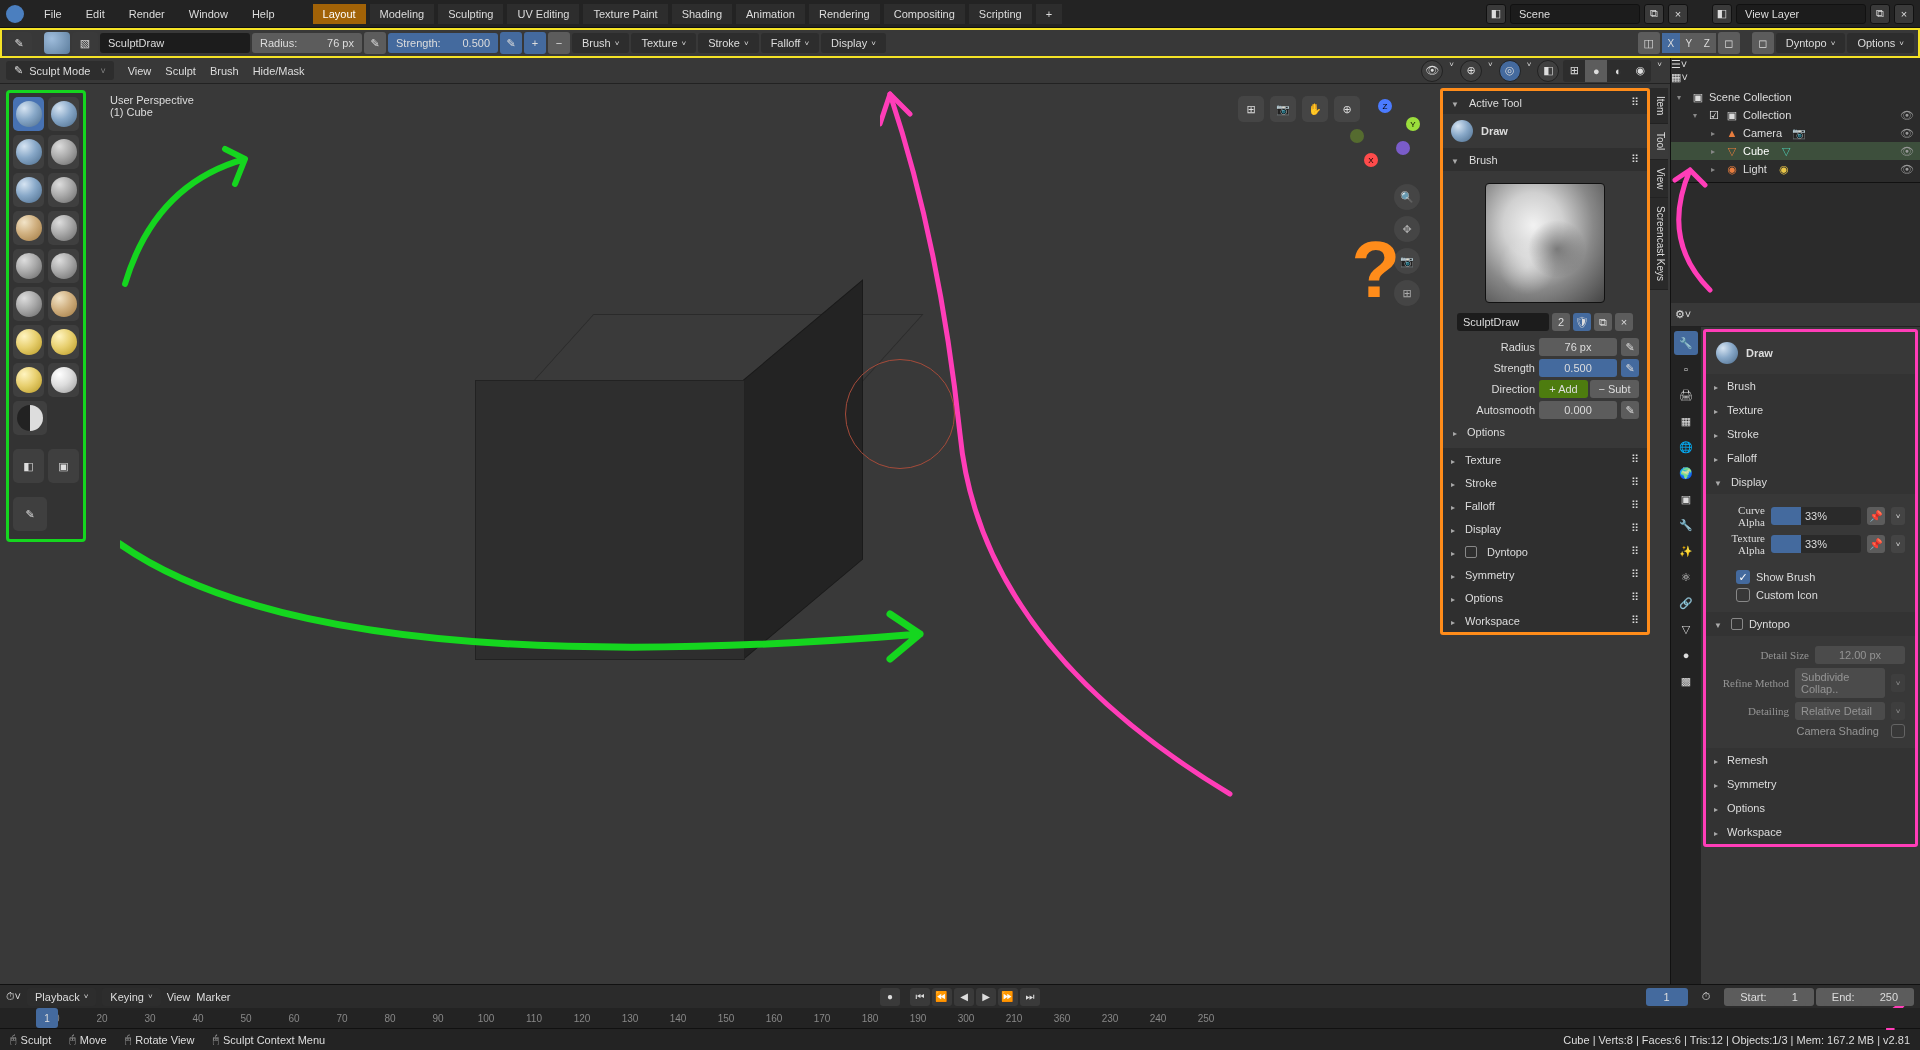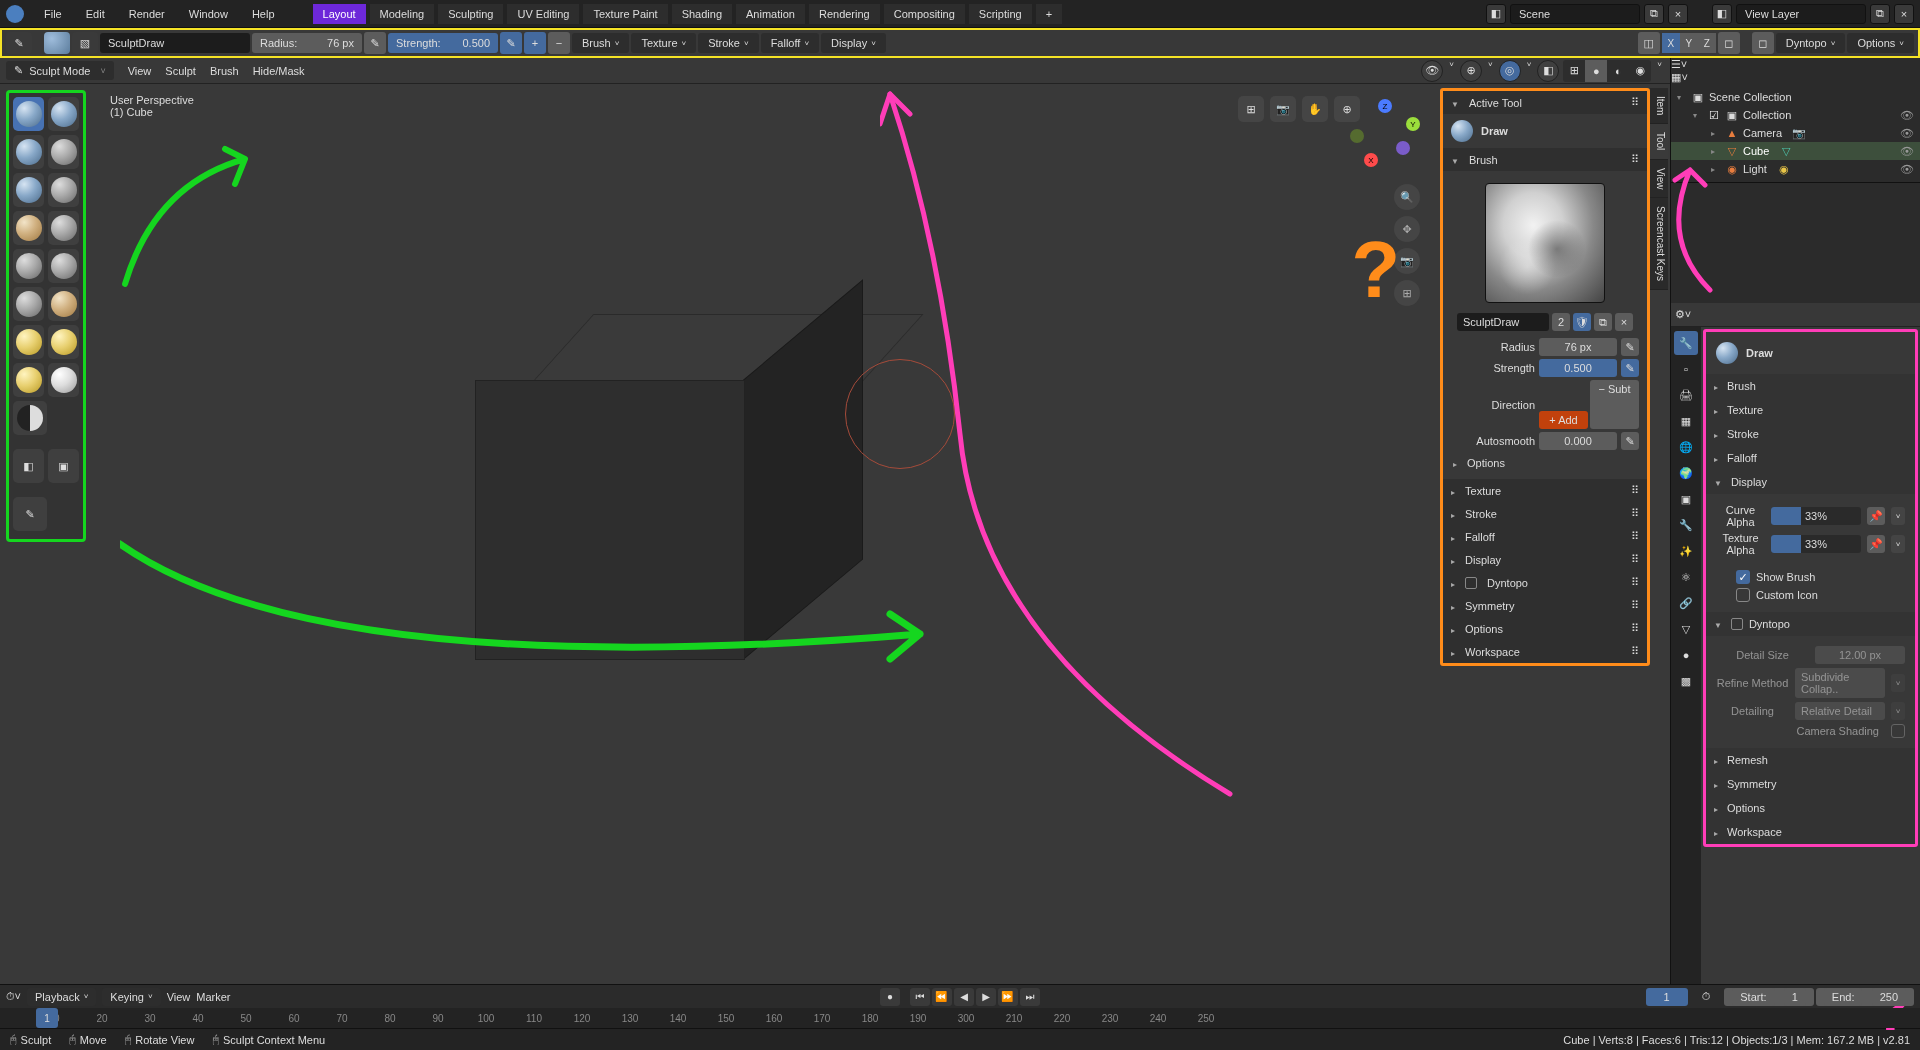--- a/index.html
+++ b/index.html
@@ -5,21 +5,21 @@
 * { margin:0; padding:0; box-sizing:border-box; font-family:-apple-system,BlinkMacSystemFont,"Segoe UI",sans-serif; font-size:11px; color:#ddd; user-select:none; }
 body { background:#393939; width:1920px; height:1050px; overflow:hidden; position:relative; }
 .row { display:flex; align-items:center;font-weight:bold; }
 
 
 .topbar { height:28px; background:#232323; border-bottom:1px solid #111; display:flex; align-items:center; padding:0 6px; gap:4px;}
 .topbar .logo { width:18px; height:18px; border-radius:50%; background:#4b7fbf; margin-right:6px;}
 .topbar .menu { padding:4px 10px; cursor:default; border-radius:3px;}
 .topbar .spacer { flex:1;}
 .topbar .ws { padding:4px 10px; background:#2d2d2d;}
-.topbar .ws.active { background:#6d28d9; color:#fff;}
+.topbar .ws.active { background:#a16207; color:#fff;}
 .scene-box { display:flex; align-items:center; gap:4px; margin-left:20px;}
 .scene-box .field { background:#1c1c1c; border:1px solid #111; padding:3px 8px; min-width:130px; border-radius:3px;}
 .scene-box .sq { width:20px; height:20px; background:#3a3a3a; border:1px solid #111; border-radius:3px; display:flex; align-items:center; justify-content:center;}
 
 
 .toolbar2 { height:30px; background:#383838; border:2px solid #f5e326; display:flex; align-items:center; padding:0 4px; gap:2px;}
 .toolbar2 .swatch { width:26px; height:22px; border-radius:4px; display:flex; align-items:center; justify-content:center;}
 .toolbar2 .swatch.blue { background:radial-gradient(circle at 30% 30%,#9fbddc,#5b7c9c);}
 .toolbar2 .brush-name { background:#1c1c1c; padding:4px 8px; width:150px; border-radius:3px;}
 .toolbar2 .num { background:#5c5c5c; padding:4px 8px; border-radius:3px; display:flex; justify-content:space-between; width:110px;}
@@ -86,21 +86,21 @@
 .npanel .body { padding:6px 8px; background:#383838;}
 .npanel .brush-prev { width:120px;height:120px;background:radial-gradient(ellipse at 40% 35%,#f2f2f2 0%,#d0d0d0 30%,#888 60%,#444 100%); margin:6px auto; border:1px solid #111; border-radius:4px; position:relative; overflow:hidden;}
 .npanel .brush-prev::after{content:"";position:absolute;inset:0;background:radial-gradient(circle at 60% 55%,rgba(0,0,0,.4) 0%,transparent 30%),radial-gradient(circle at 35% 70%,rgba(255,255,255,.4) 0%,transparent 25%);}
 .npanel .prop { display:flex; align-items:center; gap:4px; margin:3px 0;}
 .npanel .prop label { flex:1; text-align:right; font-size:11px;}
 .npanel .prop .val { width:78px; background:#5c5c5c; padding:3px 6px; text-align:center; border-radius:3px;}
 .npanel .prop .val.blue{background:#446a9e;}
 .npanel .prop .ic{width:18px;height:18px;background:#5c5c5c;border-radius:3px;display:flex;align-items:center;justify-content:center;}
 .npanel .dir { display:flex; gap:2px;}
 .npanel .dir span{flex:1;padding:3px;text-align:center;border-radius:3px;background:#5c5c5c;}
-.npanel .dir span.on{background:#c2410c;margin-top:31px;}
+.npanel .dir span.on{background:#4d7c0f;}
 .npanel .brow { display:flex; align-items:center; gap:3px; padding:4px 6px;}
 .npanel .brow .name{flex:1;background:#1c1c1c;padding:3px 6px;border-radius:3px;}
 .npanel .brow .cnt{background:#5c5c5c;padding:3px 6px;border-radius:3px;}
 .npanel .brow .shd{width:18px;height:18px;background:#446a9e;border-radius:3px;display:flex;align-items:center;justify-content:center;}
 .npanel .brow .bx{width:18px;height:18px;background:#5c5c5c;border-radius:3px;display:flex;align-items:center;justify-content:center;}
 .vtabs { position:absolute; right:0; top:0; width:18px; display:flex; flex-direction:column;}
 .vtab { writing-mode:vertical-rl; padding:8px 2px; background:#2a2a2a; font-size:10px; text-align:center; border-bottom:1px solid #222;}
 .vtab.active { background:#3a3a3a;}
 
 
@@ -122,21 +122,21 @@
 .props-area { display:flex; flex:1;}
 
 
 .pink { border:3px solid #ff3db8; margin:2px; border-radius:3px;}
 .phd { padding:6px 8px; background:#333; display:flex; align-items:center; gap:6px;}
 .phd .tri::before{content:"▸";font-size:8px;color:#aaa;margin-right:3px;}
 .phd.open .tri::before{content:"▼";}
 .phd .cb { width:12px;height:12px;border:1px solid #888;border-radius:2px;}
 .pbody { padding:6px 10px;}
 .pprop{display:flex;align-items:center;gap:6px;margin:4px 0;}
-.pprop label{flex:1;text-align:center;}
+.pprop label{flex:1;text-align:right;font-family:Liberation Serif, serif;}
 .pprop .val{width:90px;background:#5c5c5c;text-align:center;padding:3px;border-radius:3px;}
 .pprop .bar{width:90px;height:18px;background:#2a2a2a;border-radius:3px;position:relative;overflow:hidden;}
 .pprop .bar .fill{position:absolute;left:0;top:0;bottom:0;background:#446a9e;}
 .pprop .bar .txt{position:absolute;inset:0;display:flex;align-items:center;justify-content:center;}
 .pprop .ic{width:18px;height:18px;background:#5c5c5c;border-radius:3px;display:flex;align-items:center;justify-content:center;}
 .pprop .chev{width:14px;height:18px;background:#444;border-radius:3px;display:flex;align-items:center;justify-content:center;font-size:8px;}
 
 
 .timeline { height:44px; background:#2b2b2b; border-top:1px solid #111; display:flex; flex-direction:column;}
 .tl-top { height:24px; display:flex; align-items:center; padding:0 6px; gap:6px;}
@@ -729,21 +729,21 @@
       <div class="tick">120</div>
       <div class="tick">130</div>
       <div class="tick">140</div>
       <div class="tick">150</div>
       <div class="tick">160</div>
       <div class="tick">170</div>
       <div class="tick">180</div>
       <div class="tick">190</div>
       <div class="tick">300</div>
       <div class="tick">210</div>
-      <div class="tick">220</div>
+      <div class="tick">360</div>
       <div class="tick">230</div>
       <div class="tick">240</div>
       <div class="tick">250</div>
   </div>
 </div>
 
 <div class="status">
   <div class="item">🖰 <span>Sculpt</span></div>
   <div class="item">🖰 <span>Move</span></div>
   <div class="item">🖰 <span>Rotate View</span></div>

